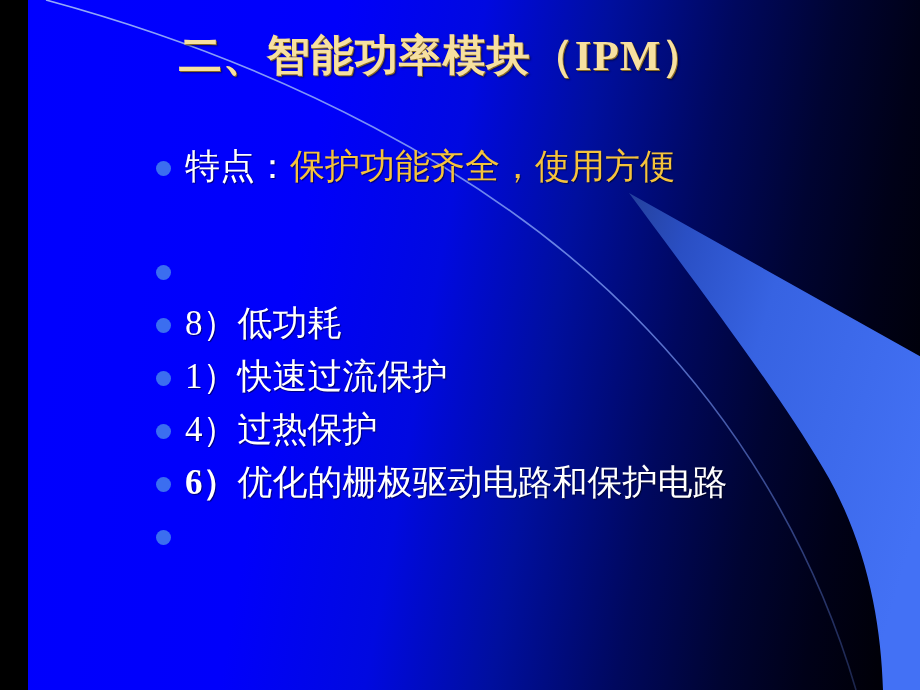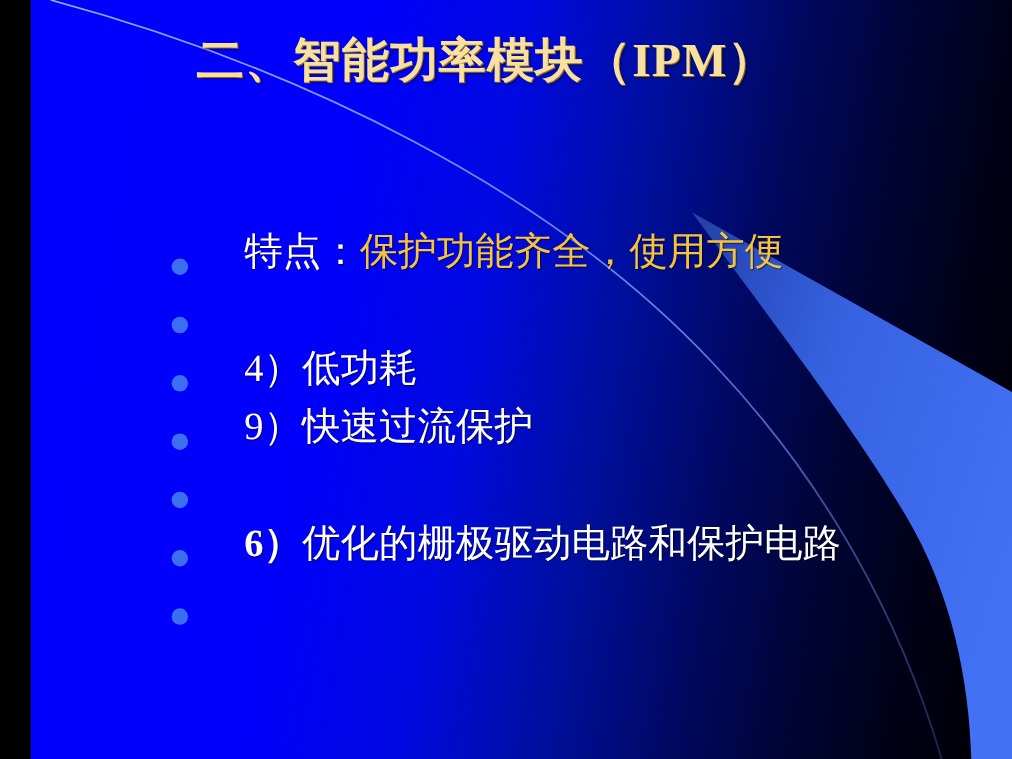--- a/index.html
+++ b/index.html
@@ -53,23 +53,22 @@
   }
   
   #body {
     position: absolute;
     left: 128px;
     top: 146px;
     width: 760px;
   }
   .bullet-row {
     display: flex;
-    align-items: flex-end;
+    align-items: flex-start;
     height: 53px;
-    gap: 37px;
   }
   .bullet-row.lead { height: 104px; }
   .bullet-dot {
     flex: 0 0 auto;
     width: 15px;
     height: 15px;
     border-radius: 50%;
     background: #3b6ef0;
     margin-top: 15px;
     margin-right: 14px;
@@ -122,28 +121,29 @@
   <div id="body">
       <div class="bullet-row lead">
         <span class="bullet-dot"></span>
         <span class="bullet-text"><span>特点：</span><span class="hl">保护功能齐全，使用方便</span></span>
       </div>
       <div class="bullet-row">
         <span class="bullet-dot"></span>
       </div>
       <div class="bullet-row">
         <span class="bullet-dot"></span>
-        <span class="bullet-text"><span>4）低功耗</span></span>
+        <span class="bullet-text"><span>8）低功耗</span></span>
       </div>
       <div class="bullet-row">
         <span class="bullet-dot"></span>
-        <span class="bullet-text"><span>9）快速过流保护</span></span>
+        <span class="bullet-text"><span>1）快速过流保护</span></span>
       </div>
       <div class="bullet-row">
         <span class="bullet-dot"></span>
+        <span class="bullet-text"><span>4）过热保护</span></span>
       </div>
       <div class="bullet-row">
         <span class="bullet-dot"></span>
         <span class="bullet-text"><span class="num-b">6）</span><span>优化的栅极驱动电路和保护电路</span></span>
       </div>
       <div class="bullet-row">
         <span class="bullet-dot"></span>
         <span class="bullet-text"></span>
       </div>
     </div>

